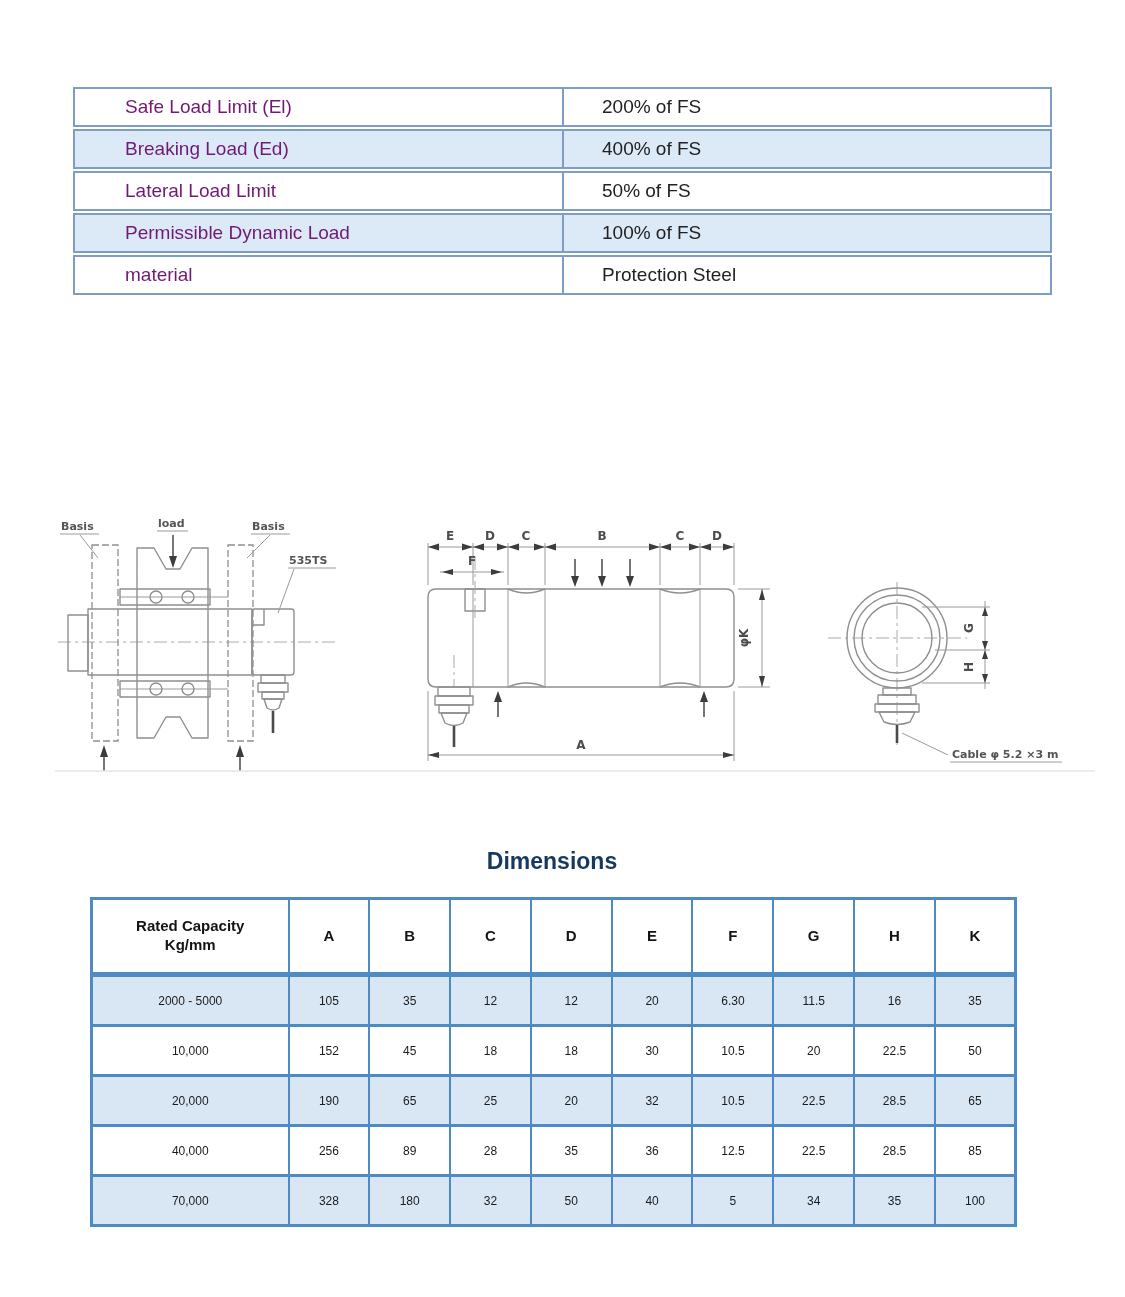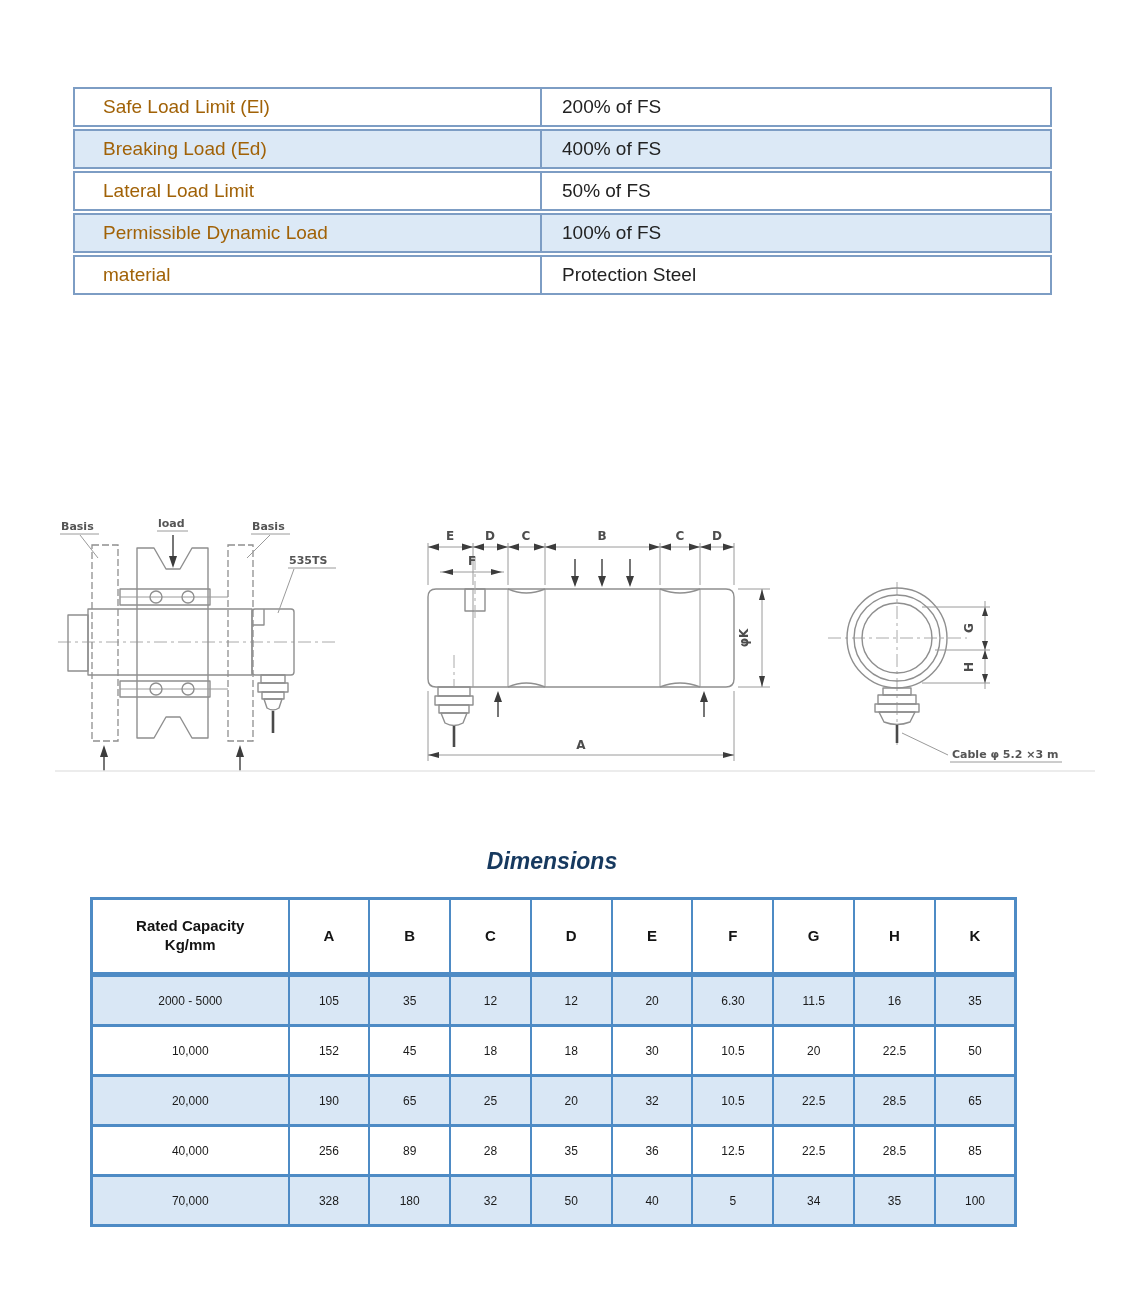--- a/index.html
+++ b/index.html
@@ -3,42 +3,42 @@
 <meta charset="utf-8">
 <style>
   html,body{margin:0;padding:0;background:#fff;}
   .page{position:relative;width:1125px;height:1297px;background:#ffffff;
         font-family:"Liberation Sans",sans-serif;overflow:hidden;}
 
   
   .spec-table{position:absolute;left:73px;top:85px;width:979px;
               border-collapse:separate;border-spacing:0 2px;}
   .spec-table td{height:34px;vertical-align:middle;font-size:19px;background:#fff;}
-  .spec-label-cell{width:436px;padding-left:28px;color:#a16207;
+  .spec-label-cell{width:436px;padding-left:50px;color:#701a75;
                    border:2px solid #7d9dc4;border-right:none;}
-  .spec-value-cell{padding-left:20px;color:#222;
+  .spec-value-cell{padding-left:38px;color:#222;
                    border:2px solid #7d9dc4;}
   .spec-row:nth-child(even) td{background:#dce9f6;}
 
   
   .drawings{position:absolute;left:40px;top:505px;}
   .g1{stroke:#8f8f8f;fill:none;stroke-width:1.4;stroke-linejoin:round;}
   .g2{stroke:#9a9a9a;fill:none;stroke-width:1;}
   .gd{stroke:#8f8f8f;fill:none;stroke-width:1.3;stroke-dasharray:7 3;}
   .cl{stroke:#aaaaaa;fill:none;stroke-width:1;stroke-dasharray:13 4 3 4;}
   .arr{fill:#3c3c3c;stroke:none;}
   .al{stroke:#3c3c3c;stroke-width:1.4;fill:none;}
   .cab{stroke:#4a4a4a;stroke-width:2.6;fill:none;}
   .dtext{fill:#4d4d4d;font-family:"DejaVu Sans",sans-serif;font-size:12px;font-weight:bold;}
   .dtext2{fill:#555555;font-family:"DejaVu Sans",sans-serif;font-size:11px;font-weight:bold;}
   .faint{stroke:#e6e6e6;stroke-width:1.5;}
 
   
   .dim-title{position:absolute;left:90px;top:848px;width:924px;text-align:center;
-             font-size:23px;font-weight:bold;color:#16395f;font-style:italic;}
+             font-size:23px;font-weight:bold;color:#16395f;}
   .dim-table{position:absolute;left:90px;top:897px;width:924px;table-layout:fixed;
              border-collapse:collapse;border:3px solid #4e8bc5;padding-left:12px;}
   .dim-table th{height:70px;font-size:15px;font-weight:bold;color:#141414;background:#fff;
                 border:2px solid #4e8bc5;border-bottom:5px solid #4e8bc5;
                 text-align:center;vertical-align:middle;line-height:1.25;}
   .dim-table td{height:45px;font-size:12px;color:#1b1b1b;background:#fff;
                 border:2px solid #4e8bc5;border-top-width:3px;border-bottom-width:3px;
                 text-align:center;vertical-align:middle;}
   .dim-table tbody tr:nth-child(odd) td{background:#d9e7f5;}
 </style>

